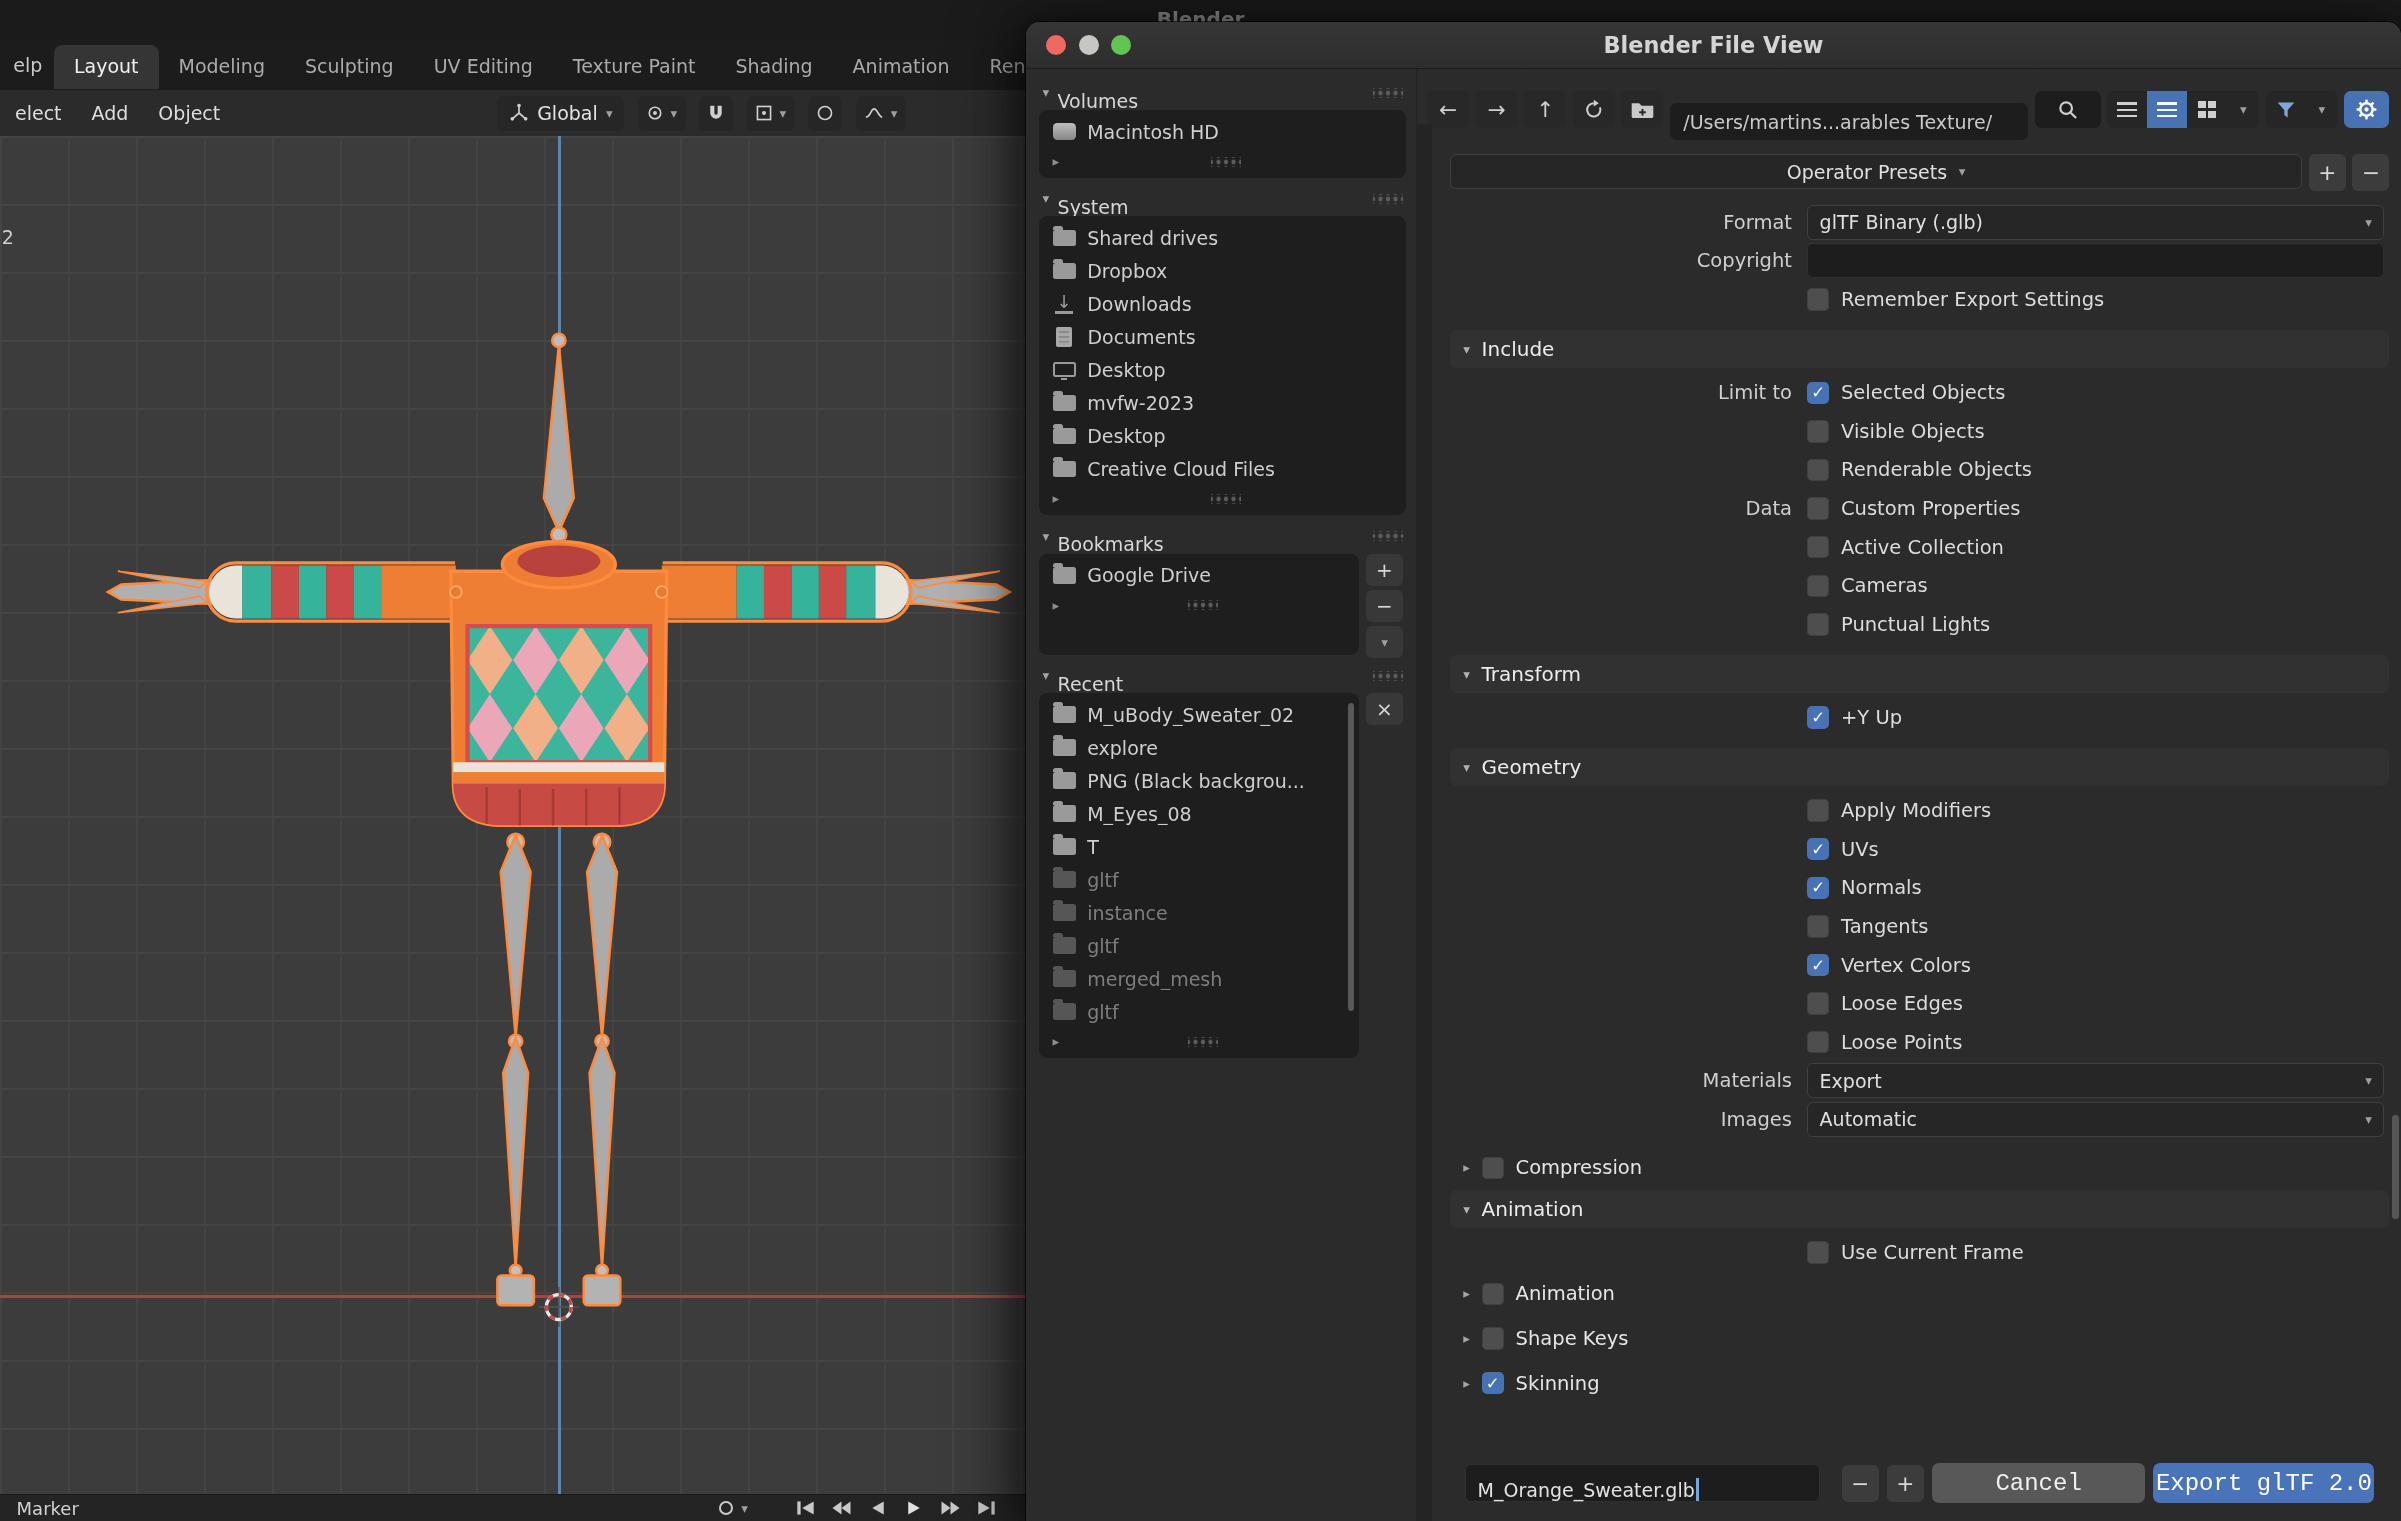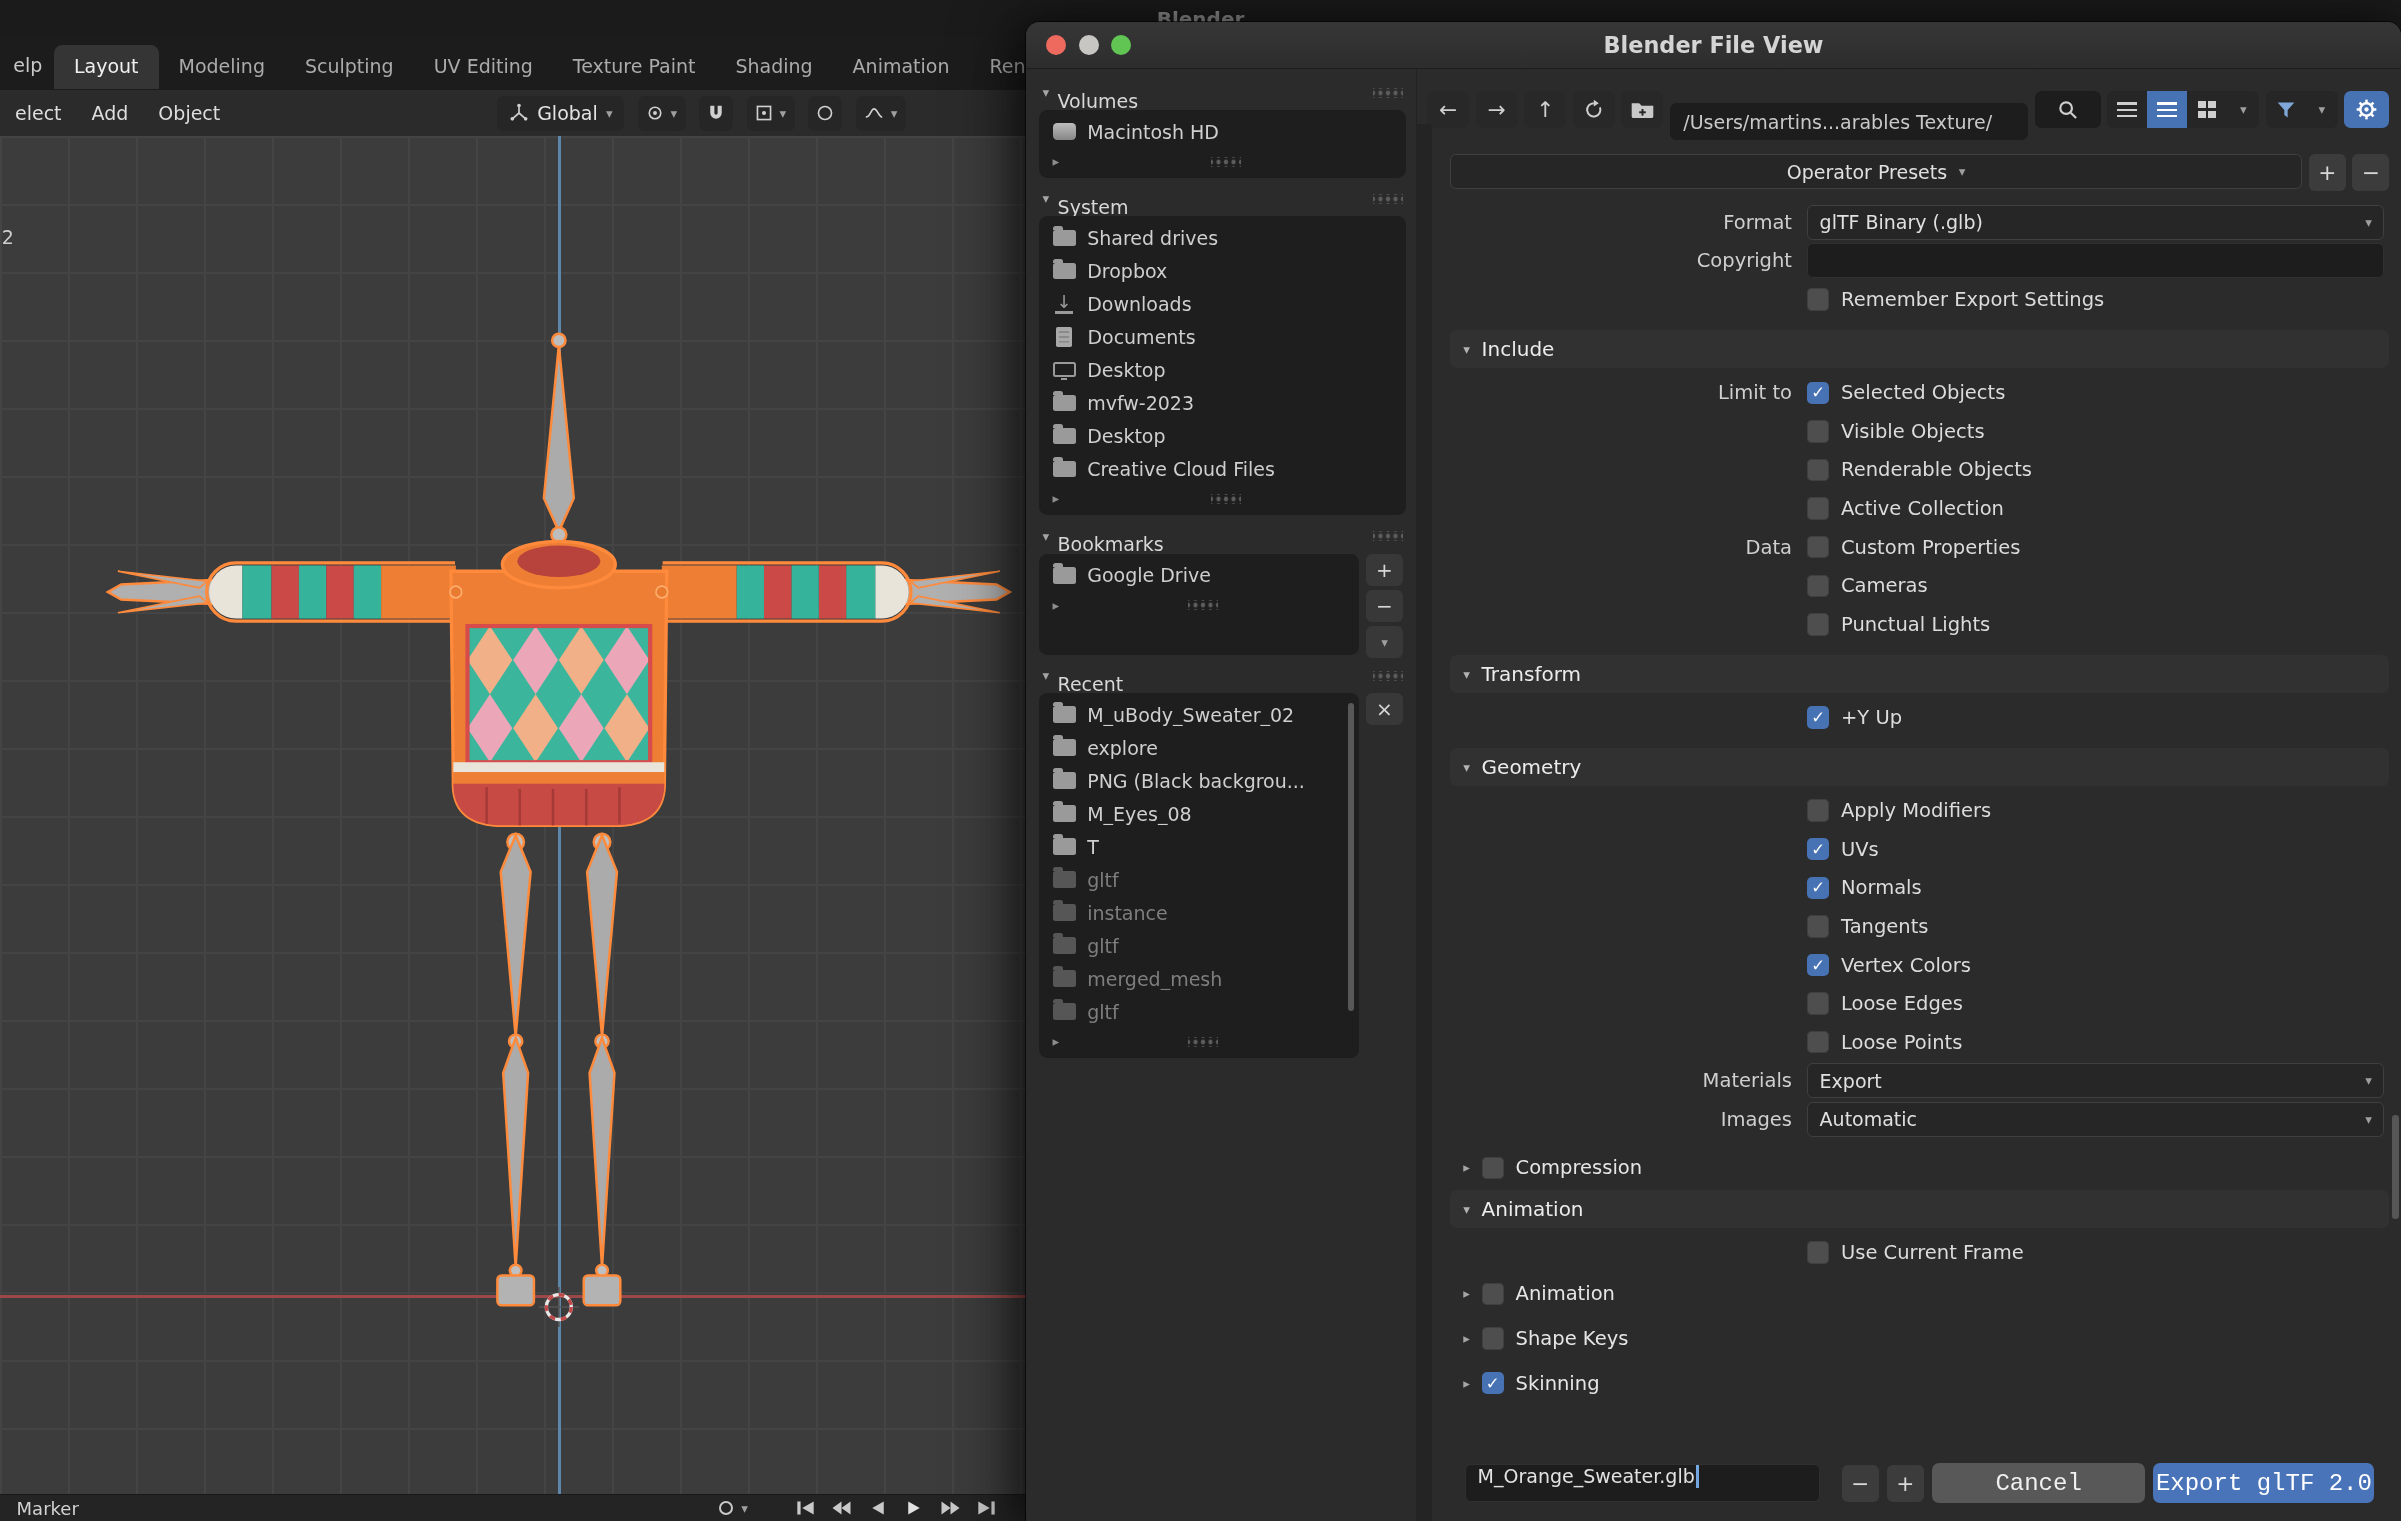--- a/index.html
+++ b/index.html
@@ -111,21 +111,21 @@
   .cblabel{margin-left:11.6px;font-size:19.5px;color:#dcdcdc;white-space:nowrap;}
   .sech{display:flex;align-items:center;gap:11.6px;height:38px;background:#313131;border-radius:6.6px;padding:0 13.3px;margin:11.6px 0 5px;}
   .sech .chev{font-size:13.3px;color:#b2b2b2;}
   .sech .st{font-size:20px;color:#ececec;}
   .subh{display:flex;align-items:center;gap:11.6px;height:38px;padding:0 13.3px;margin:3.3px 0;}
   .subh .chev{font-size:13.3px;color:#a5a5a5;}
   .subh .st{font-size:19.5px;color:#e6e6e6;}
   .opt-scroll{position:absolute;right:2.5px;top:1046px;height:104px;width:6.6px;background:#565656;border-radius:3.3px;}
 
   .footer{margin-top:auto;display:flex;align-items:center;padding:10px 15px 18px;gap:8.3px;}
-  .fname{width:415px;height:38px;background:#1d1d1d;border:0.8px solid #303030;border-radius:5.8px;display:flex;align-items:flex-start;padding:0 11.6px;font-size:19px;color:#e2e2e2;}
+  .fname{width:415px;height:38px;background:#1d1d1d;border:0.8px solid #303030;border-radius:5.8px;display:flex;align-items:flex-end;padding:0 11.6px;font-size:19px;color:#e2e2e2;}
   .caret{display:inline-block;width:2.5px;height:23px;background:#74a7e0;margin-left:1.7px;}
   .stepbtn{width:37px;height:37px;background:#3c3c3c;border-radius:5.8px;display:flex;align-items:center;justify-content:center;color:#d8d8d8;font-size:21.6px;flex:none;}
   .stepbtn.minus{margin-left:13.3px;}
   .btn{height:40px;border-radius:7px;display:flex;align-items:center;justify-content:center;font-size:24px;flex:none;font-family:Liberation Mono, monospace;}
   .btn.cancel{width:213px;background:#585858;color:#f0f0f0;margin-left:auto;}
   .btn.export{width:221px;background:#4a74b9;color:#fff;}
 
   svg{display:block;}
 </style>
 </head>
@@ -619,31 +619,31 @@
               </div>
             </div>
           <div class="optrow">
               <div class="leftlab"></div>
               <div class="c2">
                 <span class="cb"></span>
                 <span class="cblabel">Renderable Objects</span>
               </div>
             </div>
           <div class="optrow">
+              <div class="leftlab">Data</div>
+              <div class="c2">
+                <span class="cb"></span>
+                <span class="cblabel">Custom Properties</span>
+              </div>
+            </div>
+          <div class="optrow">
               <div class="leftlab"></div>
               <div class="c2">
                 <span class="cb"></span>
                 <span class="cblabel">Active Collection</span>
-              </div>
-            </div>
-          <div class="optrow">
-              <div class="leftlab">Data</div>
-              <div class="c2">
-                <span class="cb"></span>
-                <span class="cblabel">Custom Properties</span>
               </div>
             </div>
           <div class="optrow">
               <div class="leftlab"></div>
               <div class="c2">
                 <span class="cb"></span>
                 <span class="cblabel">Cameras</span>
               </div>
             </div>
           <div class="optrow">

